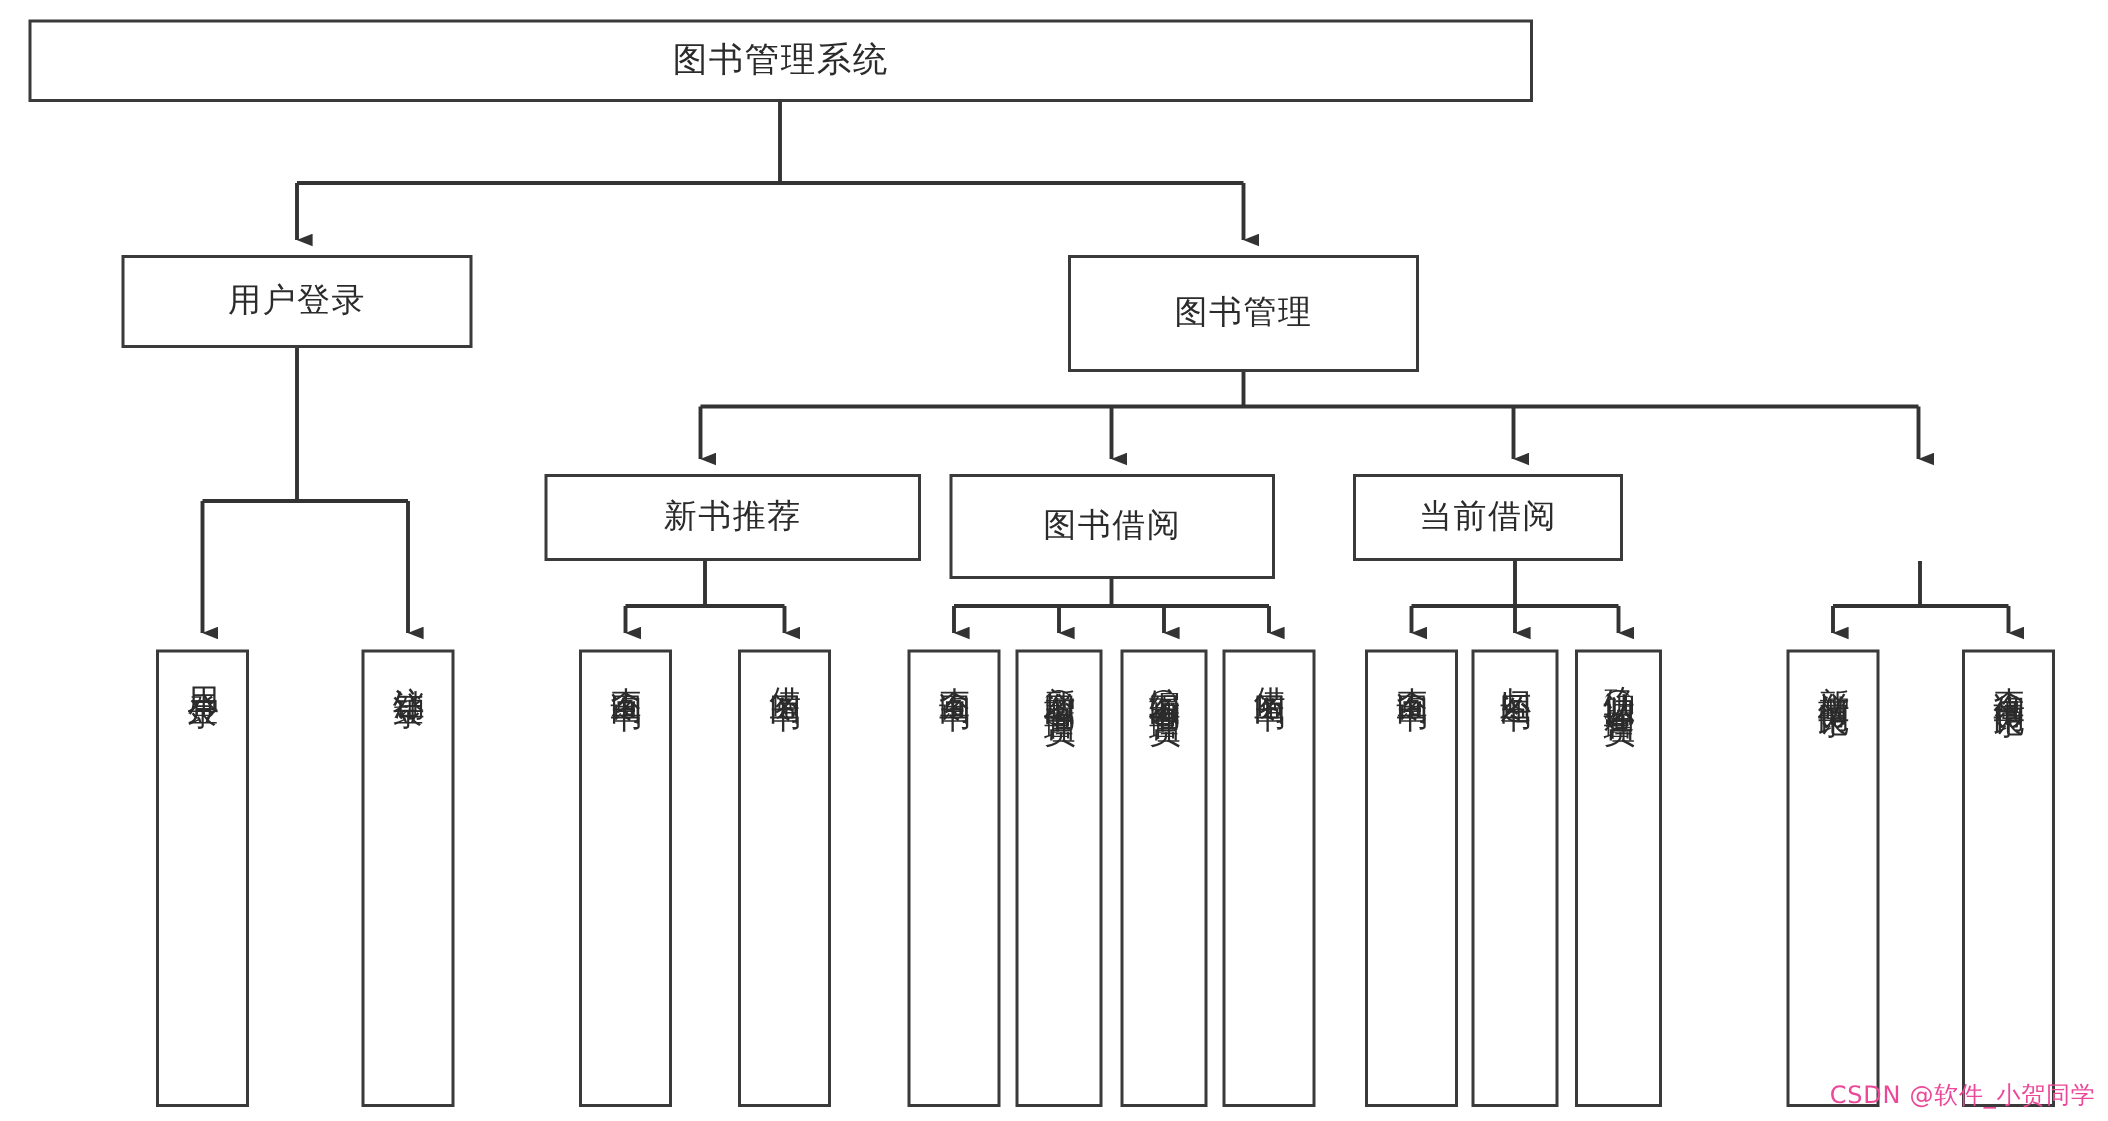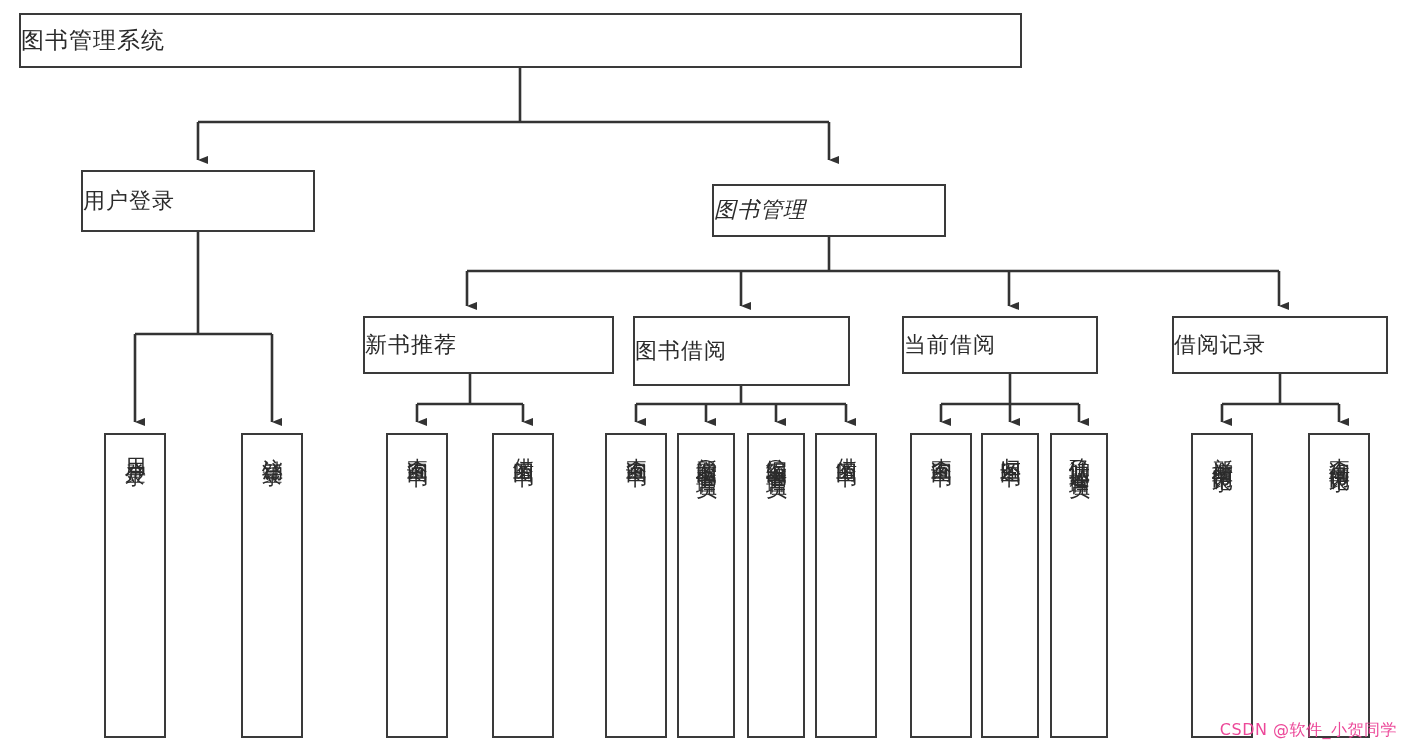--- a/index.html
+++ b/index.html
@@ -25,20 +25,21 @@
     height: 747px;
     pointer-events: none;
   }
   .node {
     position: absolute;
     box-sizing: border-box;
     background: #ffffff;
     border: 2px solid #3a3a3a;
     display: flex;
     align-items: center;
+    justify-content: center;
     color: #2b2b2b;
   }
   .node .label {
     display: block;
     text-align: center;
     line-height: 1.12;
     white-space: pre-line;
   }
   .node.horiz .label {
     writing-mode: horizontal-tb;
@@ -123,35 +124,32 @@
     </g>
   </svg>
 
   <div class="node horiz root" style="left:19px; top:13px; width:1003px; height:55px;">
     <span class="label">图书管理系统</span>
   </div>
 
   <div class="node horiz" style="left:81px; top:170px; width:234px; height:62px;">
     <span class="label">用户登录</span>
   </div>
-  <div class="node horiz" style="left:712px; top:184px; width:234px; height:53px;font-style:italic;">
+  <div class="node horiz" style="left:712px; top:170px; width:234px; height:78px;">
     <span class="label">图书管理</span>
   </div>
 
   <div class="node horiz" style="left:363px; top:316px; width:251px; height:58px;">
     <span class="label">新书推荐</span>
   </div>
   <div class="node horiz" style="left:633px; top:316px; width:217px; height:70px;">
     <span class="label">图书借阅</span>
   </div>
-  <div class="node horiz" style="left:902px; top:316px; width:196px; height:58px;">
+  <div class="node horiz" style="left:902px; top:316px; width:180px; height:58px;">
     <span class="label">当前借阅</span>
-  </div>
-  <div class="node horiz" style="left:1172px; top:316px; width:216px; height:58px;">
-    <span class="label">借阅记录</span>
   </div>
 
   <div class="node vert" style="left:104px; top:433px; width:62px; height:305px;">
     <span class="label">用户登录</span>
   </div>
   <div class="node vert" style="left:241px; top:433px; width:62px; height:305px;">
     <span class="label">注销登录</span>
   </div>
 
   <div class="node vert" style="left:386px; top:433px; width:62px; height:305px;">

